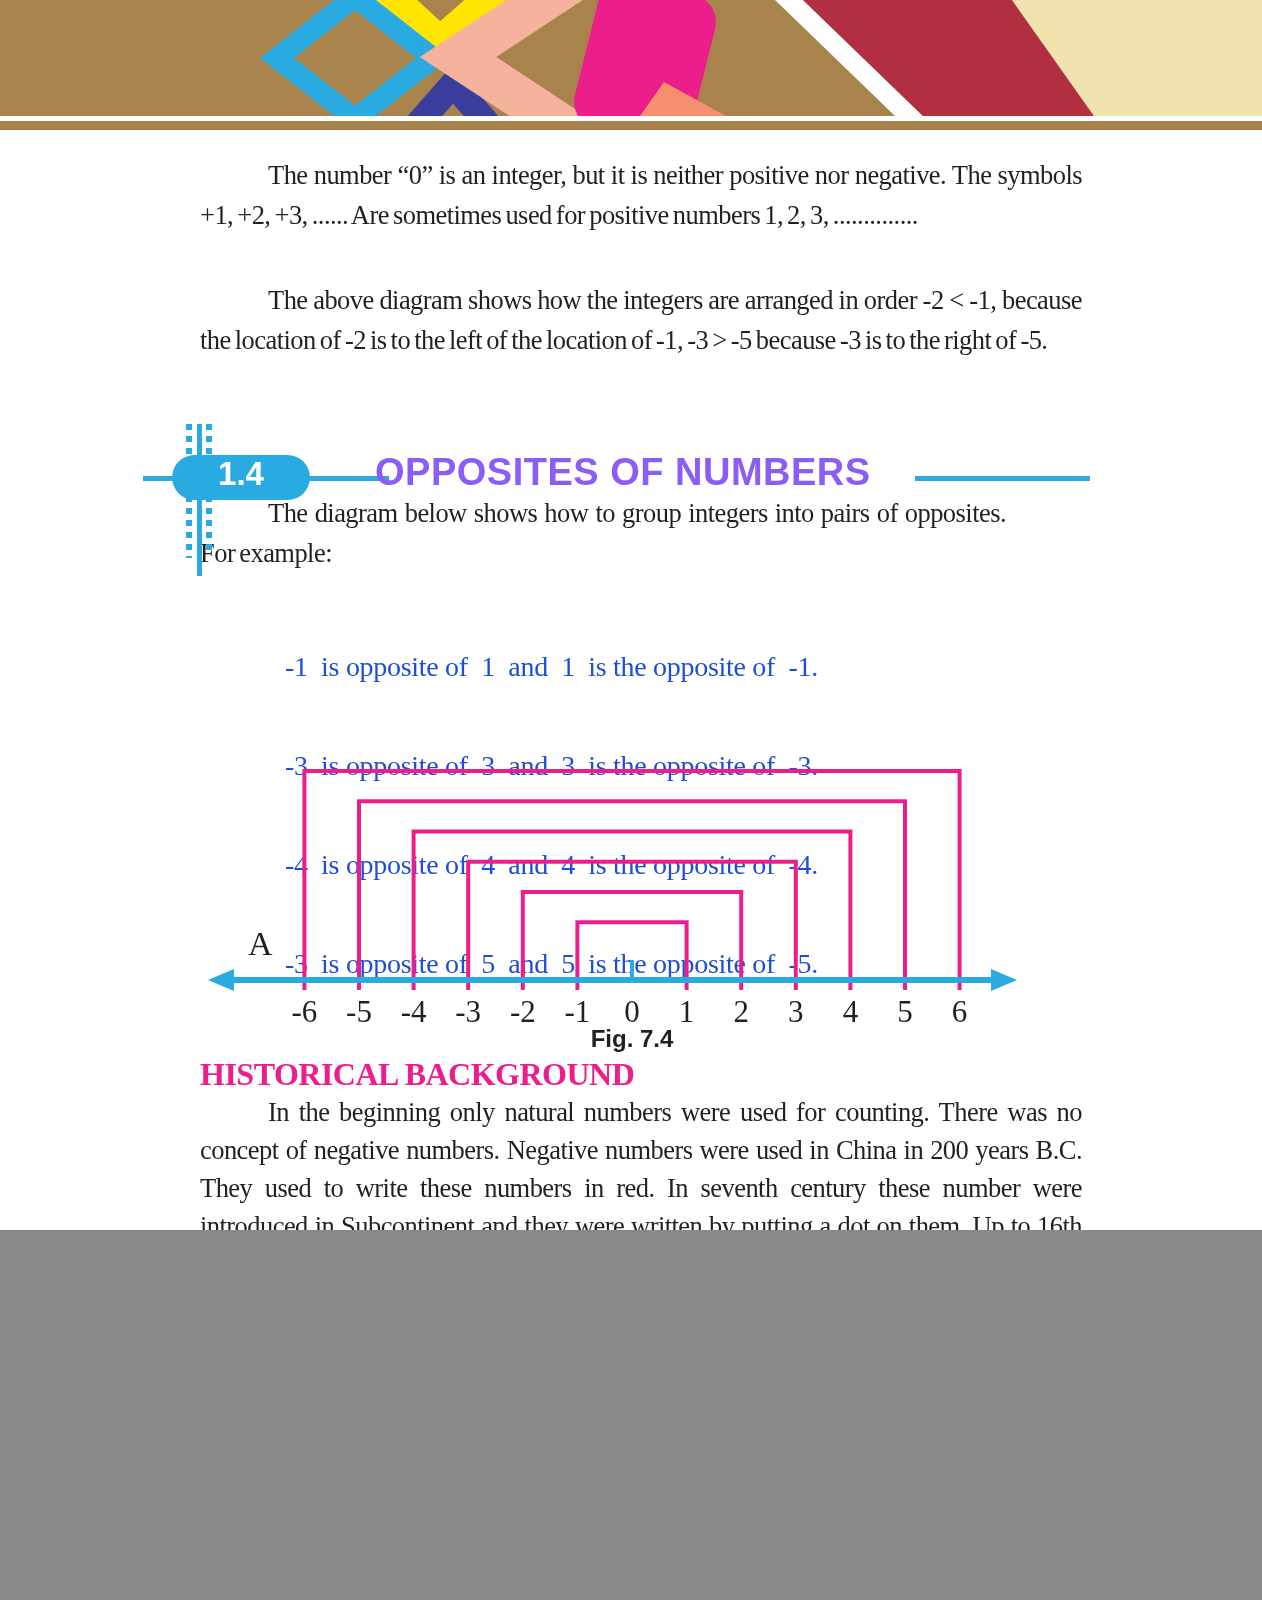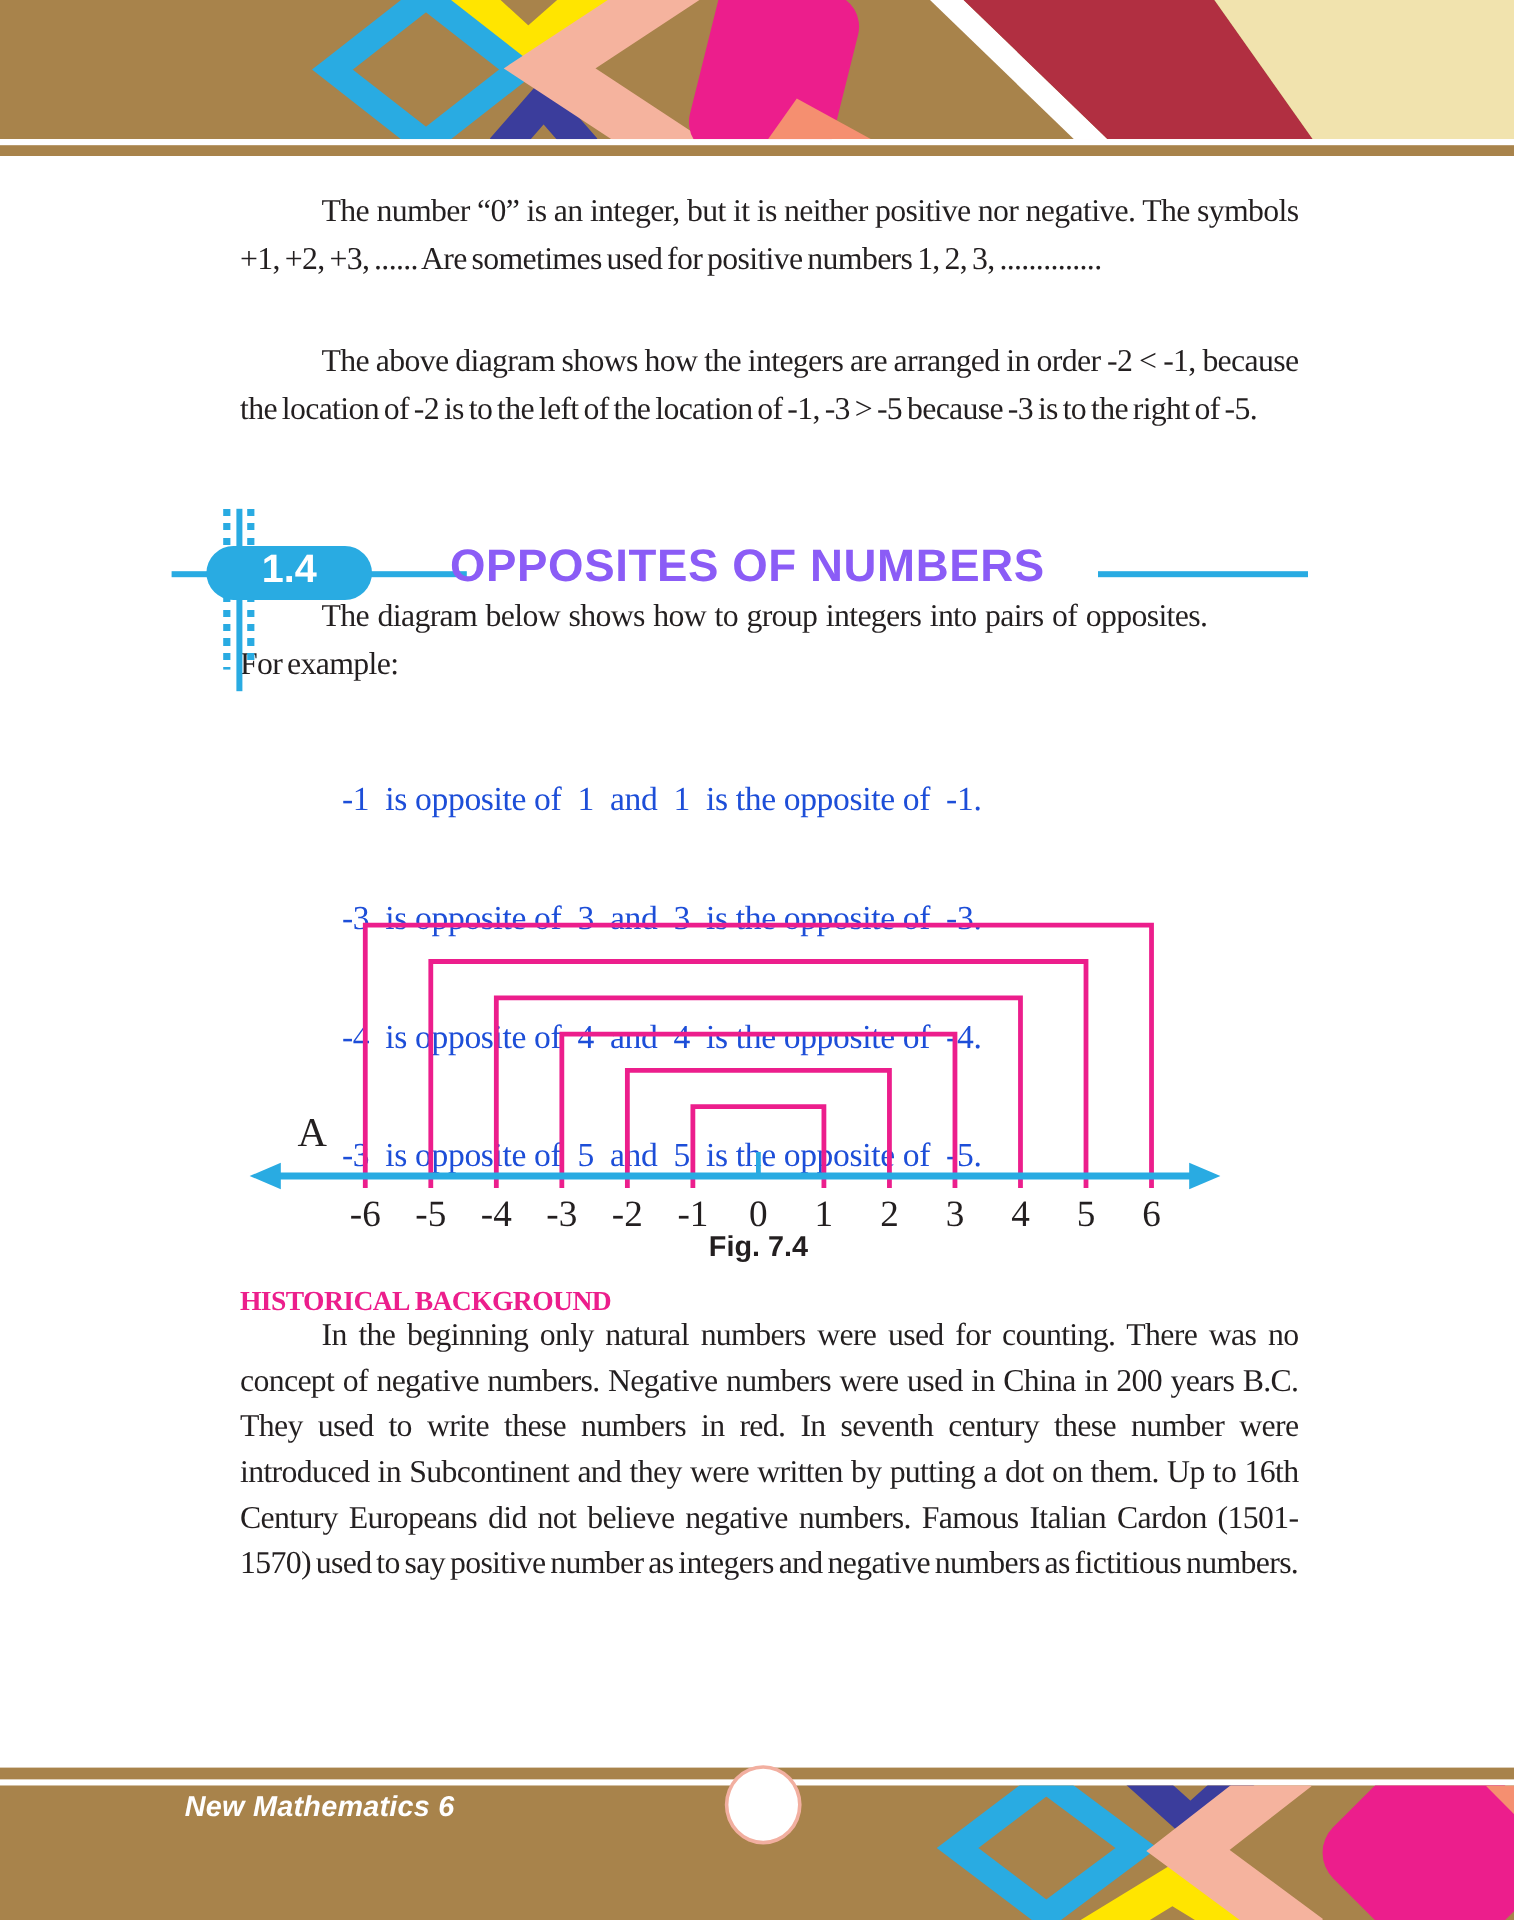--- a/index.html
+++ b/index.html
@@ -1,18 +1,18 @@
 <!DOCTYPE html>
 <html><head>
 <meta charset="utf-8">
 <style>
   * { margin:0; padding:0; box-sizing:border-box; }
   body { background:#888; }
   .page {
-    position:relative; width:1262px; height:1600px; margin:0 auto;
+    position:relative; width:1262px; height:1230px; margin:0 auto;
     background:#ffffff; overflow:hidden;
     font-family:"Liberation Serif", serif; color:#231F20;
   }
   
   .header-band { position:absolute; left:0; top:0; width:1262px; height:116px; }
   .header-gap  { position:absolute; left:0; top:116px; width:1262px; height:5px; background:#fff; }
   .header-rule { position:absolute; left:0; top:121px; width:1262px; height:9px; background:#A8834B; }
   .footer-rule { position:absolute; left:0; top:1473px; width:1262px; height:10px; background:#A8834B; }
   .footer-gap  { position:absolute; left:0; top:1483px; width:1262px; height:5px; background:#fff; }
   .footer-band { position:absolute; left:0; top:1488px; width:1262px; height:112px; background:#A8834B; }
@@ -63,22 +63,22 @@
   .opposites {
     position:absolute; left:285px; top:584px;
     font-size:28px; line-height:33px; color:#1d4ed8; letter-spacing:-0.3px;
     white-space:pre;
   }
   
   .figure { position:absolute; left:190px; top:752px; }
   
   .hist-heading {
     position:absolute; left:200px; top:1056px;
-    font-family:"Liberation Serif", serif; font-weight:bold; font-size:23px;
-    color:#EC1E8C; letter-spacing:-0.5px; white-space:nowrap;margin-top:16px;
+    font-family:"Liberation Serif", serif; font-weight:bold; font-size:32px;
+    color:#EC1E8C; letter-spacing:-0.5px; white-space:nowrap;
   }
 </style>
 </head>
 <body>
 
 <div class="page">
 
   <div class="header-band">
     <svg width="1262" height="116" viewBox="0 0 1262 116">
       <rect width="1262" height="116" fill="#A8834B"></rect>

